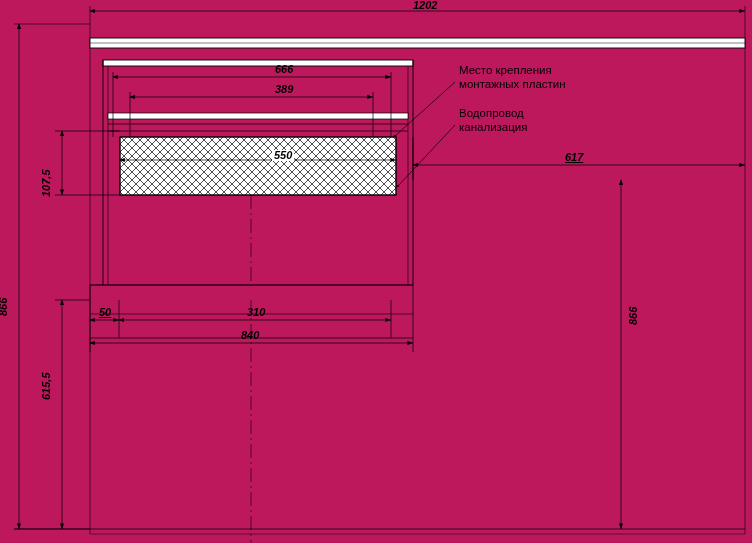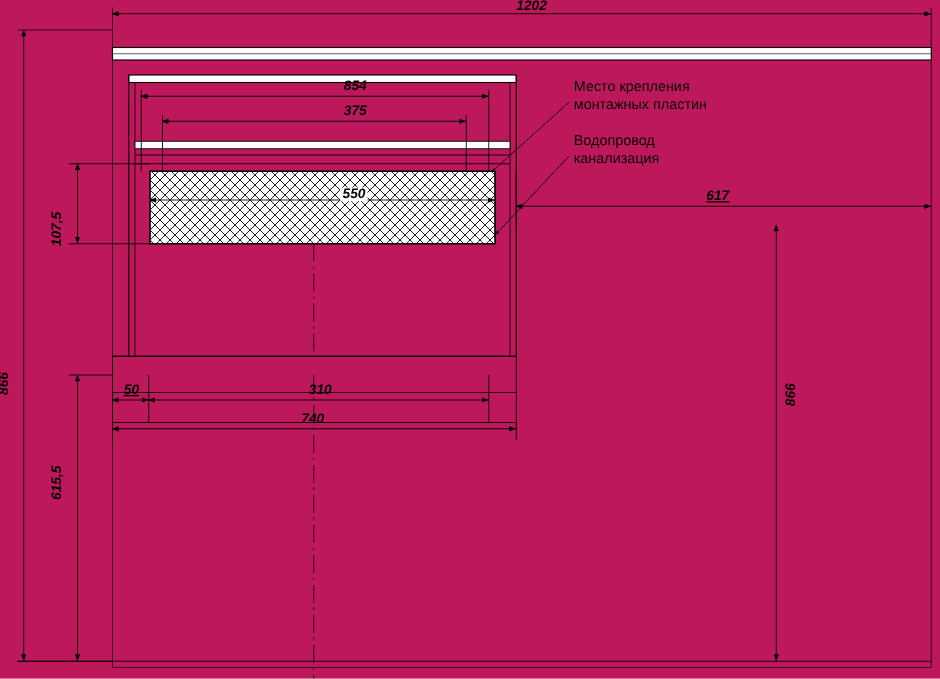--- a/index.html
+++ b/index.html
@@ -156,27 +156,27 @@
       <line x1="413" y1="338" x2="413" y2="352"></line>
     </g>
 
     <g stroke="#000000" stroke-width="0.7" fill="none">
       <line x1="395" y1="136" x2="455" y2="82" marker-start="url(#dotA)"></line>
       <line x1="398" y1="186" x2="455" y2="125" marker-start="url(#dotA)"></line>
     </g>
   </svg>
 
   <div class="dim-label" style="left:413px; top:0px;">1202</div>
-  <div class="dim-label" style="left:275px; top:64px;">854</div>
-  <div class="dim-label" style="left:275px; top:84px;">375</div>
+  <div class="dim-label" style="left:275px; top:64px;">666</div>
+  <div class="dim-label" style="left:275px; top:84px;">389</div>
   <div class="dim-label" style="left:272px; top:150px; background:#ffffff; padding:0 2px;">550</div>
   <div class="dim-label" style="left:565px; top:152px;text-decoration:underline;">617</div>
   <div class="dim-label" style="left:99px; top:307px;text-decoration:underline;">50</div>
   <div class="dim-label" style="left:247px; top:307px;">310</div>
-  <div class="dim-label" style="left:241px; top:330px;">740</div>
+  <div class="dim-label" style="left:241px; top:330px;">840</div>
 
   <div class="dim-label vert" style="left:9px; top:305px;">866</div>
   <div class="dim-label vert" style="left:52px; top:186px;">107,5</div>
   <div class="dim-label vert" style="left:52px; top:389px;">615,5</div>
   <div class="dim-label vert" style="left:639px; top:314px;">866</div>
 
   <div class="callout-text" style="left:459px; top:106px;">
     <div>Водопровод</div>
     <div>канализация</div>
   </div>

